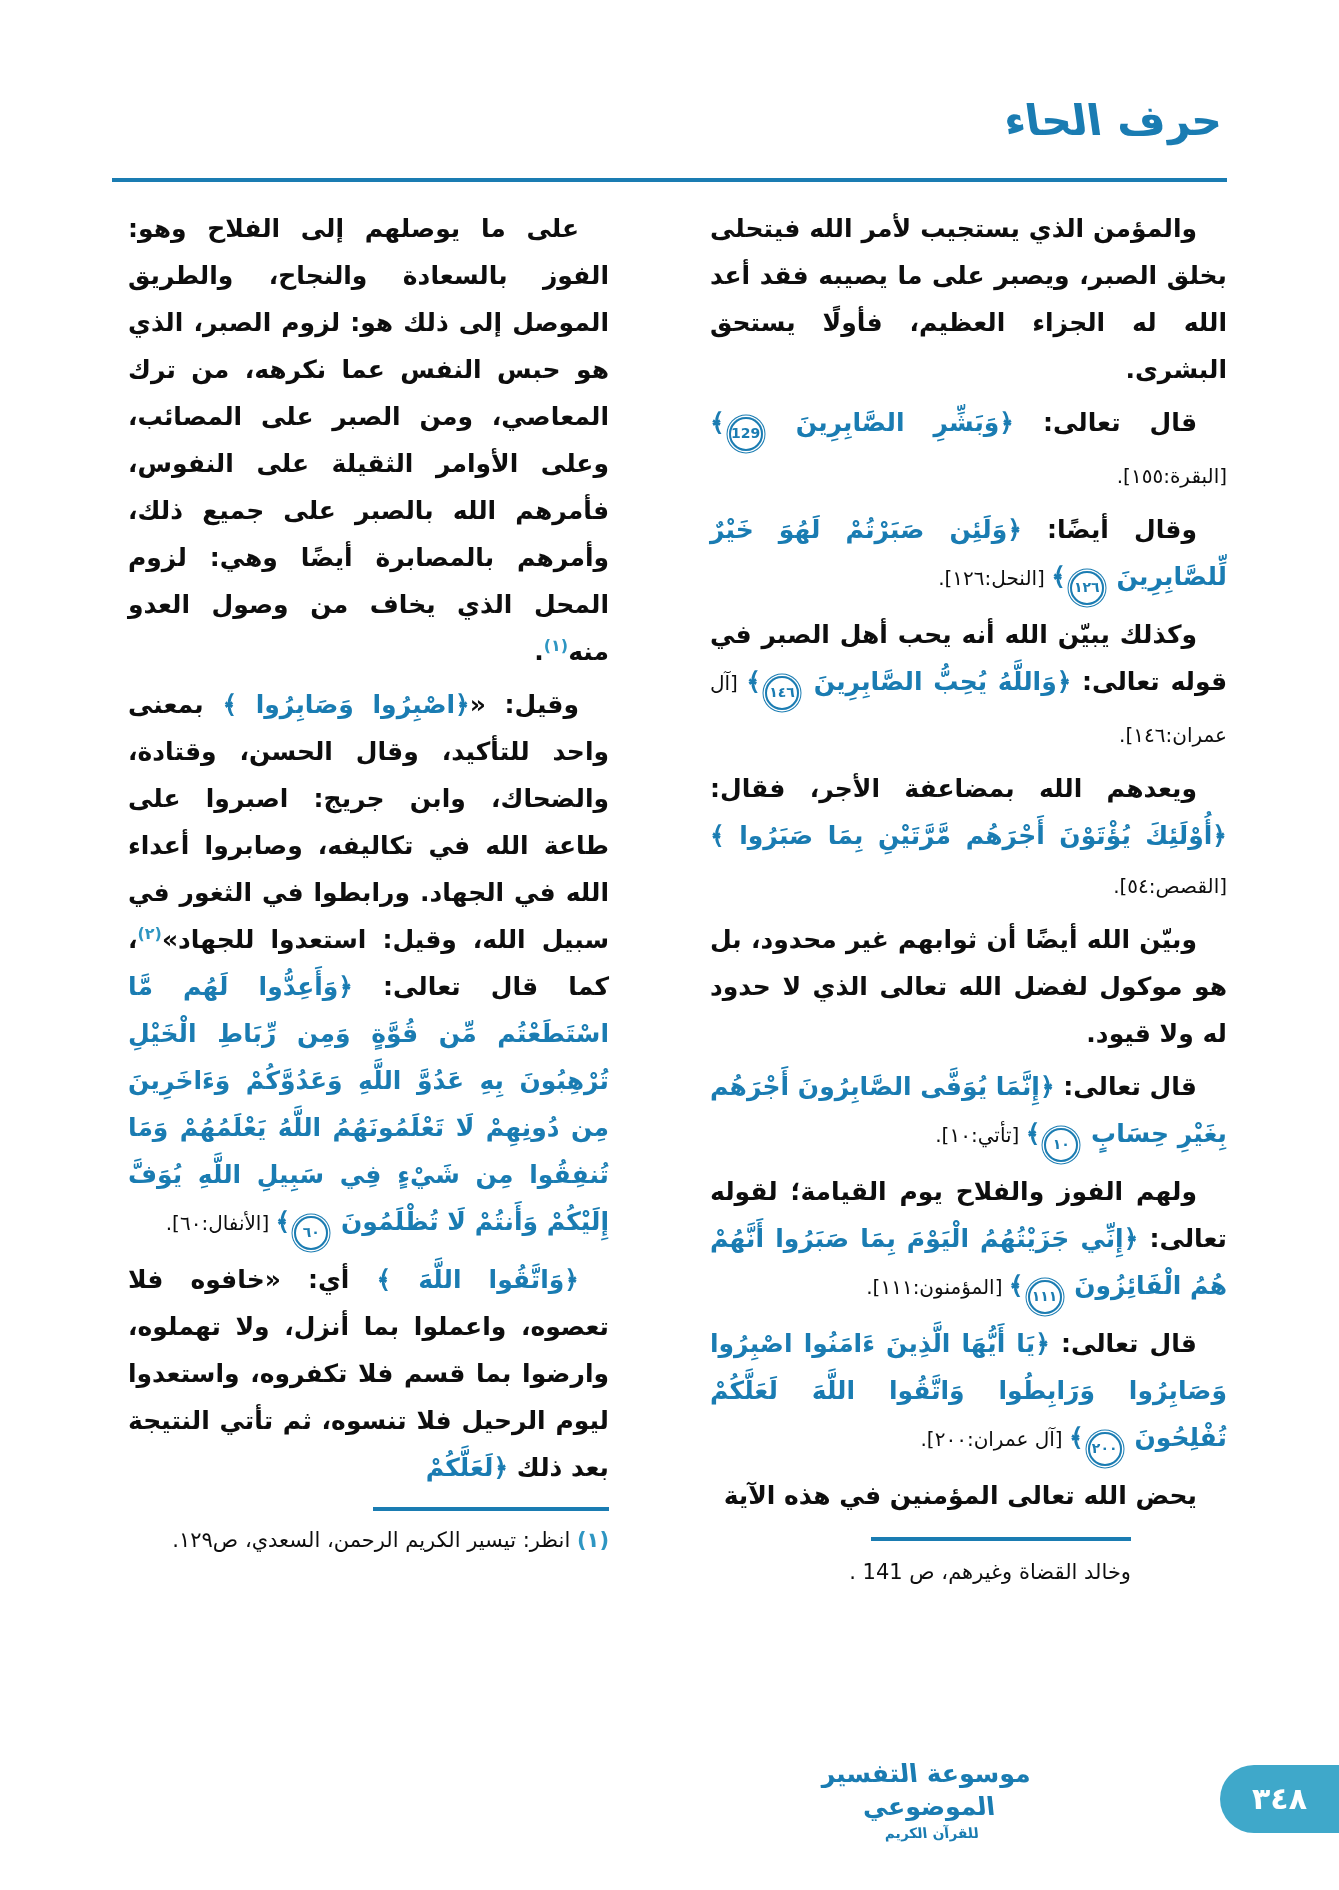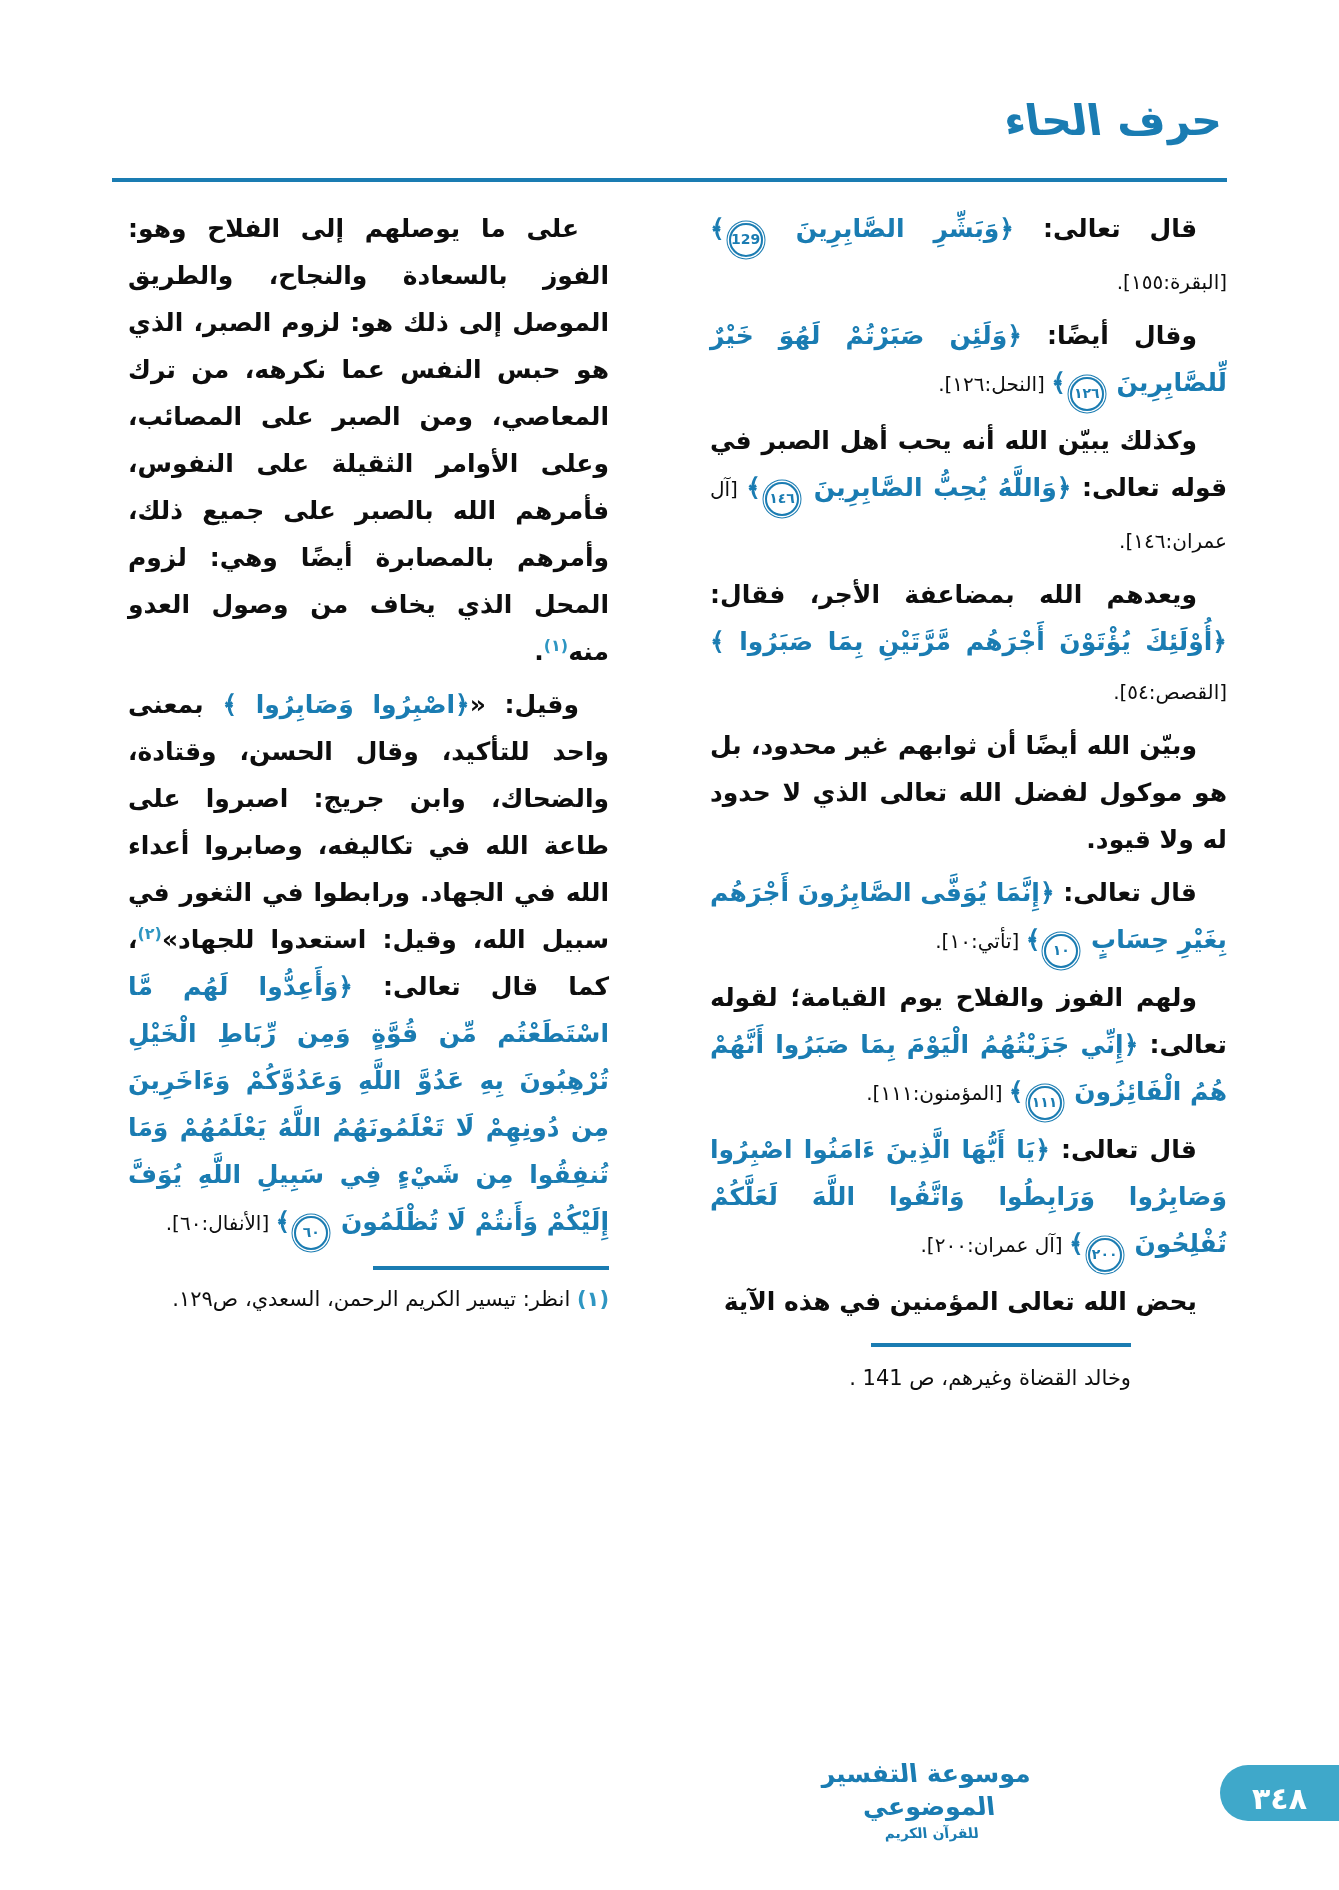--- a/index.html
+++ b/index.html
@@ -70,37 +70,38 @@
   }
   
   .logo{
     position:absolute;top:1758px;left:818px;width:220px;
     text-align:center;color:var(--accent);
     transform:skewX(6deg);
   }
   .logo-l1{font-size:25px;font-weight:700;line-height:1.3;letter-spacing:-1px;}
   .logo-l2{font-size:14px;font-weight:700;margin-top:2px;}
   .page-badge{
-    position:absolute;top:1765px;right:0;width:119px;height:56px;
+    position:absolute;top:1765px;right:0;width:119px;height:68px;
     background:var(--badge);
     border-radius:34px 0 0 34px;
     color:#ffffff;font-size:30px;font-weight:700;
     text-align:center;line-height:68px;
   }
 </style>
 </head>
 <body>
 
 <div class="page">
 
   <div class="chapter-title">حرف الحاء</div>
   <div class="header-rule"></div>
 
   <section class="col col-right">
 
+    <p class="p"><span class="t">والمؤمن الذي يستجيب لأمر الله فيتحلى بخلق الصبر، ويصبر على ما يصيبه فقد أعد الله له الجزاء العظيم، فأولًا يستحق البشرى.</span></p>
 
     <p class="p"><span class="t">قال تعالى: </span><span class="verse">﴿وَبَشِّرِ الصَّابِرِينَ </span><span class="ayah-num">129</span><span class="verse">﴾</span><span class="t ref"> [البقرة:١٥٥].</span></p>
 
     <p class="p"><span class="t">وقال أيضًا: </span><span class="verse">﴿وَلَئِن صَبَرْتُمْ لَهُوَ خَيْرٌ لِّلصَّابِرِينَ </span><span class="ayah-num">١٢٦</span><span class="verse">﴾</span><span class="t ref"> [النحل:١٢٦].</span></p>
 
     <p class="p"><span class="t">وكذلك يبيّن الله أنه يحب أهل الصبر في قوله تعالى: </span><span class="verse">﴿وَاللَّهُ يُحِبُّ الصَّابِرِينَ </span><span class="ayah-num">١٤٦</span><span class="verse">﴾</span><span class="t ref"> [آل عمران:١٤٦].</span></p>
 
     <p class="p"><span class="t">ويعدهم الله بمضاعفة الأجر، فقال: </span><span class="verse">﴿أُوْلَئِكَ يُؤْتَوْنَ أَجْرَهُم مَّرَّتَيْنِ بِمَا صَبَرُوا ﴾</span><span class="t ref"> [القصص:٥٤].</span></p>
 
     <p class="p"><span class="t">وبيّن الله أيضًا أن ثوابهم غير محدود، بل هو موكول لفضل الله تعالى الذي لا حدود له ولا قيود.</span></p>
@@ -116,20 +117,21 @@
     <hr class="fn-sep fn-sep-right">
     <p class="fn-cont">وخالد القضاة وغيرهم، ص 141 .</p>
   </section>
 
   <section class="col col-left">
 
     <p class="p"><span class="t">على ما يوصلهم إلى الفلاح وهو: الفوز بالسعادة والنجاح، والطريق الموصل إلى ذلك هو: لزوم الصبر، الذي هو حبس النفس عما نكرهه، من ترك المعاصي، ومن الصبر على المصائب، وعلى الأوامر الثقيلة على النفوس، فأمرهم الله بالصبر على جميع ذلك، وأمرهم بالمصابرة أيضًا وهي: لزوم المحل الذي يخاف من وصول العدو منه</span><span class="fn-mark">(١)</span><span class="t">.</span></p>
 
     <p class="p"><span class="t">وقيل: «</span><span class="verse">﴿اصْبِرُوا وَصَابِرُوا ﴾</span><span class="t"> بمعنى واحد للتأكيد، وقال الحسن، وقتادة، والضحاك، وابن جريج: اصبروا على طاعة الله في تكاليفه، وصابروا أعداء الله في الجهاد. ورابطوا في الثغور في سبيل الله، وقيل: استعدوا للجهاد»</span><span class="fn-mark">(٢)</span><span class="t">، كما قال تعالى: </span><span class="verse">﴿وَأَعِدُّوا لَهُم مَّا اسْتَطَعْتُم مِّن قُوَّةٍ وَمِن رِّبَاطِ الْخَيْلِ تُرْهِبُونَ بِهِ عَدُوَّ اللَّهِ وَعَدُوَّكُمْ وَءَاخَرِينَ مِن دُونِهِمْ لَا تَعْلَمُونَهُمُ اللَّهُ يَعْلَمُهُمْ وَمَا تُنفِقُوا مِن شَيْءٍ فِي سَبِيلِ اللَّهِ يُوَفَّ إِلَيْكُمْ وَأَنتُمْ لَا تُظْلَمُونَ </span><span class="ayah-num">٦٠</span><span class="verse">﴾</span><span class="t ref"> [الأنفال:٦٠].</span></p>
 
+    <p class="p"><span class="verse">﴿وَاتَّقُوا اللَّهَ ﴾</span><span class="t"> أي: «خافوه فلا تعصوه، واعملوا بما أنزل، ولا تهملوه، وارضوا بما قسم فلا تكفروه، واستعدوا ليوم الرحيل فلا تنسوه، ثم تأتي النتيجة بعد ذلك </span><span class="verse">﴿لَعَلَّكُمْ</span></p>
 
     <hr class="fn-sep fn-sep-left">
 
     <p class="fn-item"><span class="fn-no">(١)</span><span class="fn-text"> انظر: تيسير الكريم الرحمن، السعدي، ص١٢٩.</span></p>
   </section>
 
   <div class="logo">
     <div class="logo-l1">موسوعة التفسير الموضوعي</div>
     <div class="logo-l2">للقرآن الكريم</div>
   </div>

